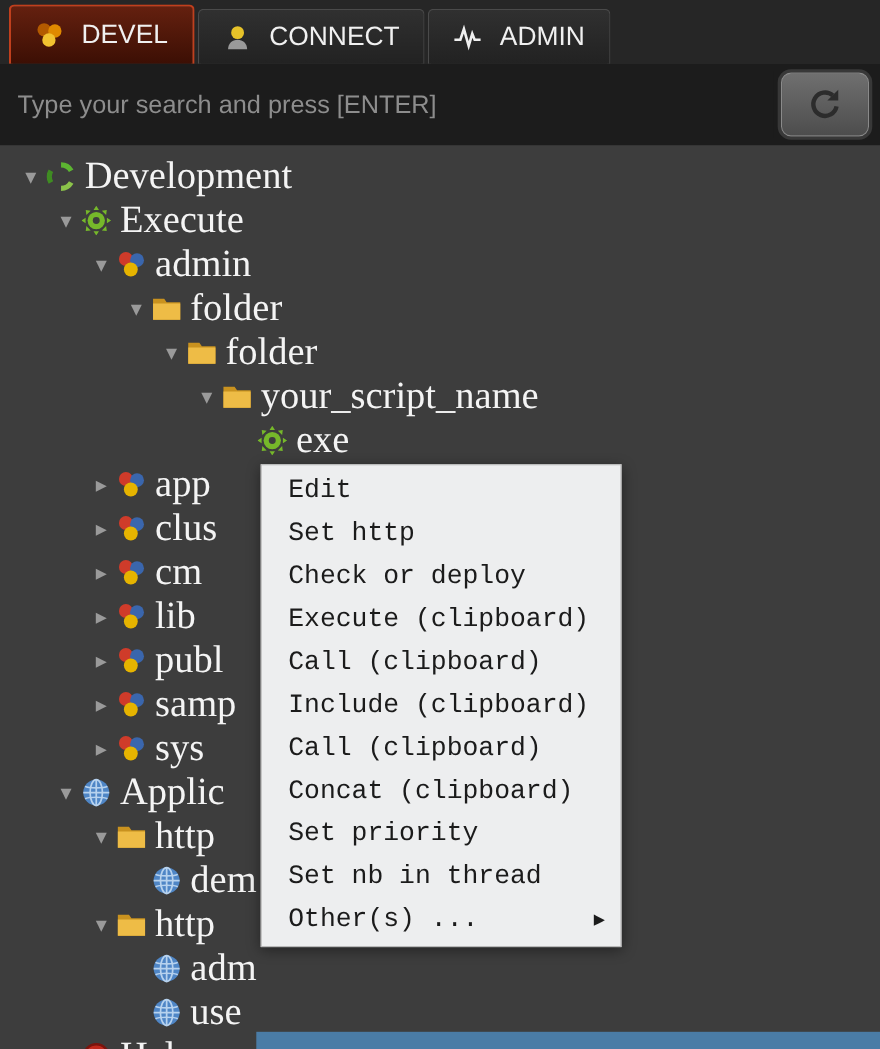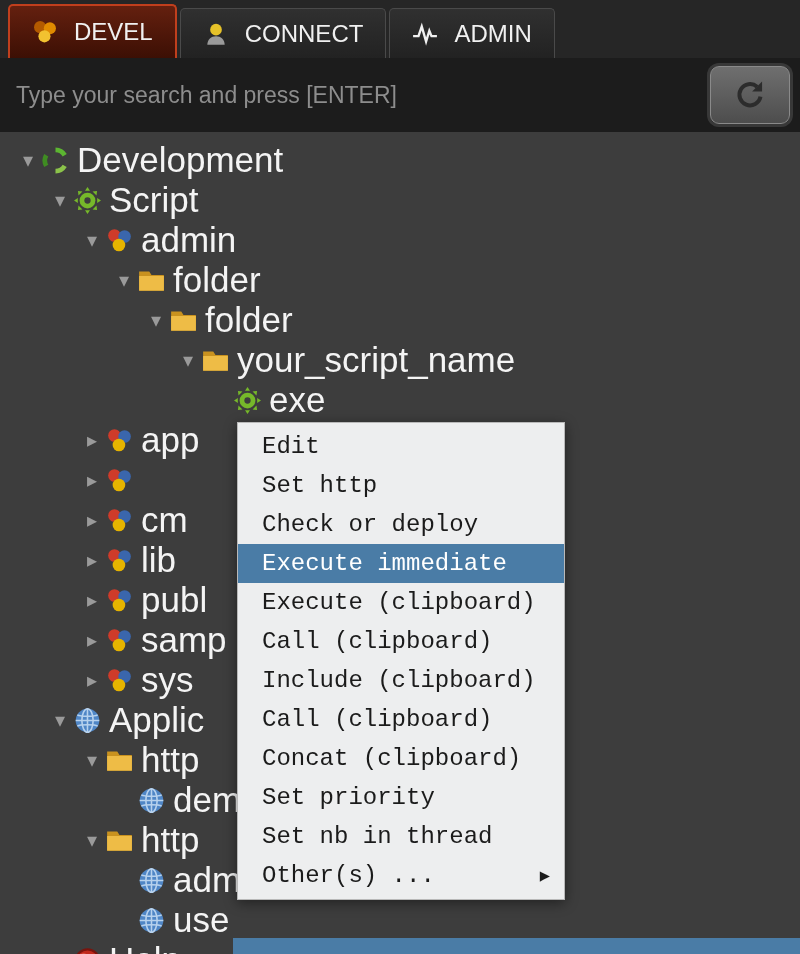--- a/index.html
+++ b/index.html
@@ -28,21 +28,21 @@
   .refresh-btn svg{width:34px;height:34px;}
 
   
   .tree{padding-top:8px;}
   .row{height:40px;display:flex;align-items:center;
        padding-left:calc(14px + var(--lv)*32px);}
   .arw{width:28px;flex:0 0 28px;font-size:20px;color:#9a9a9a;text-align:center;}
   .arw.exp::before{content:"▾";}
   .arw.col::before{content:"▸";}
   .icon{width:27px;height:27px;flex:0 0 27px;margin-right:8px;}
-  .lbl{font-family:Liberation Sans, sans-serif;font-size:35px;line-height:40px;
+  .lbl{font-family:Liberation Serif, serif;font-size:35px;line-height:40px;
        color:#f4f4f4;white-space:pre;}
 
   
   .ctx{position:absolute;left:237px;top:422px;width:328px;box-sizing:border-box;
        background:#edeeef;border:1px solid #b9b9b9;box-shadow:0 3px 12px rgba(0,0,0,.45);
        padding:4px 0;z-index:5;font-family:Liberation Mono, monospace;}
   .mi{height:39px;display:flex;align-items:center;padding:0 14px 0 24px;font-size:24px;
       color:#1b1b1b;cursor:default;}
   .mi.hl{background:#4a7ca6;color:#fff;}
   .mi .sub{margin-left:auto;font-size:17px;}
@@ -146,21 +146,21 @@
           <use href="#i-recycle"></use>
         </svg>
       <span class="lbl">Development</span>
     </div>
 
     <div class="row" style="--lv:1">
       <span class="arw exp"></span>
       <svg class="icon">
           <use href="#i-gear"></use>
         </svg>
-      <span class="lbl">Script</span>
+      <span class="lbl">Execute</span>
     </div>
 
     <div class="row" style="--lv:2">
       <span class="arw exp"></span>
       <svg class="icon">
           <use href="#i-balls"></use>
         </svg>
       <span class="lbl">admin</span>
     </div>
 
@@ -202,20 +202,21 @@
           <use href="#i-balls"></use>
         </svg>
       <span class="lbl">app</span>
     </div>
 
     <div class="row" style="--lv:2">
       <span class="arw col"></span>
       <svg class="icon">
           <use href="#i-balls"></use>
         </svg>
+      <span class="lbl">clus</span>
     </div>
 
     <div class="row" style="--lv:2">
       <span class="arw col"></span>
       <svg class="icon">
           <use href="#i-balls"></use>
         </svg>
       <span class="lbl">cm</span>
     </div>
 
@@ -306,21 +307,20 @@
         </svg>
       <span class="lbl">Help</span>
     </div>
 
   </div>
 
   <div class="ctx">
     <div class="mi">Edit</div>
     <div class="mi">Set http</div>
     <div class="mi">Check or deploy</div>
-    <div class="mi hl">Execute immediate</div>
     <div class="mi">Execute (clipboard)</div>
     <div class="mi">Call (clipboard)</div>
     <div class="mi">Include (clipboard)</div>
     <div class="mi">Call (clipboard)</div>
     <div class="mi">Concat (clipboard)</div>
     <div class="mi">Set priority</div>
     <div class="mi">Set nb in thread</div>
     <div class="mi">
       <span>Other(s) ...</span>
       <span class="sub">▶</span>

